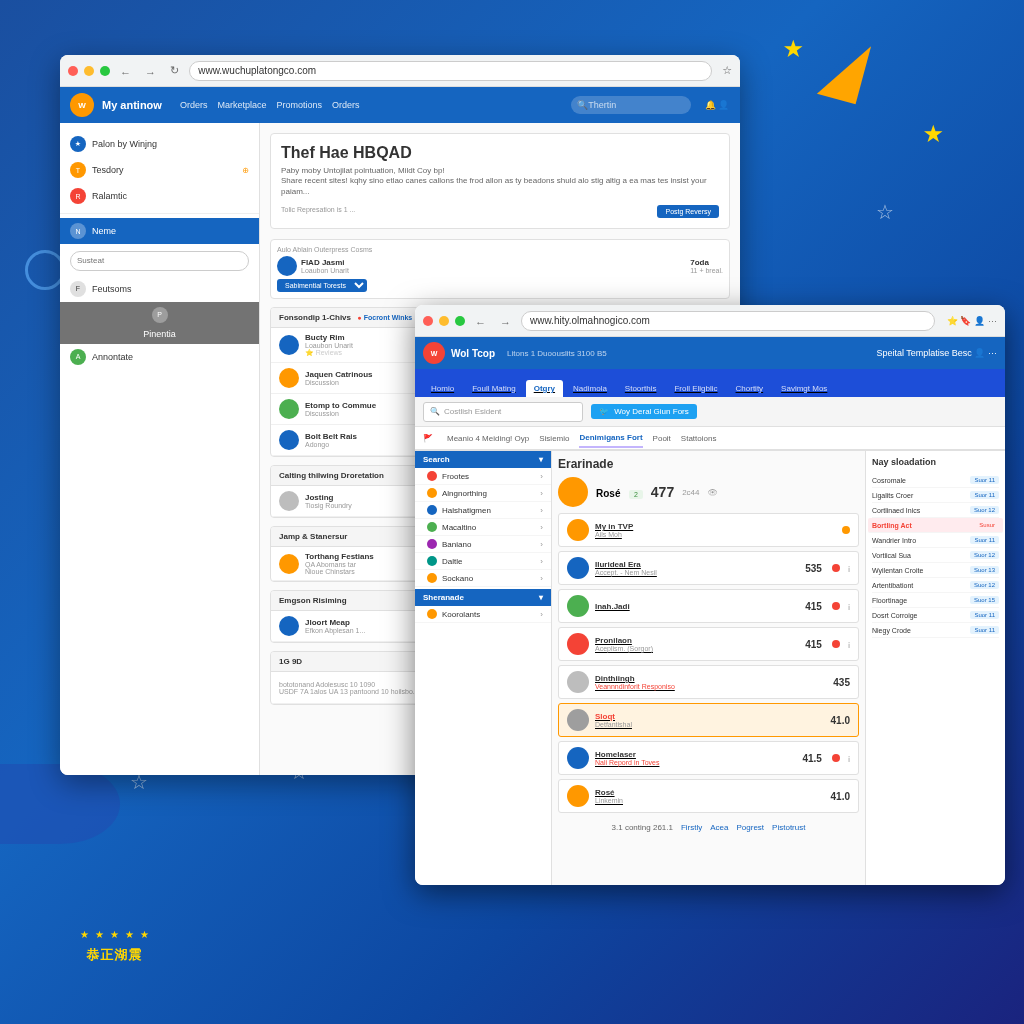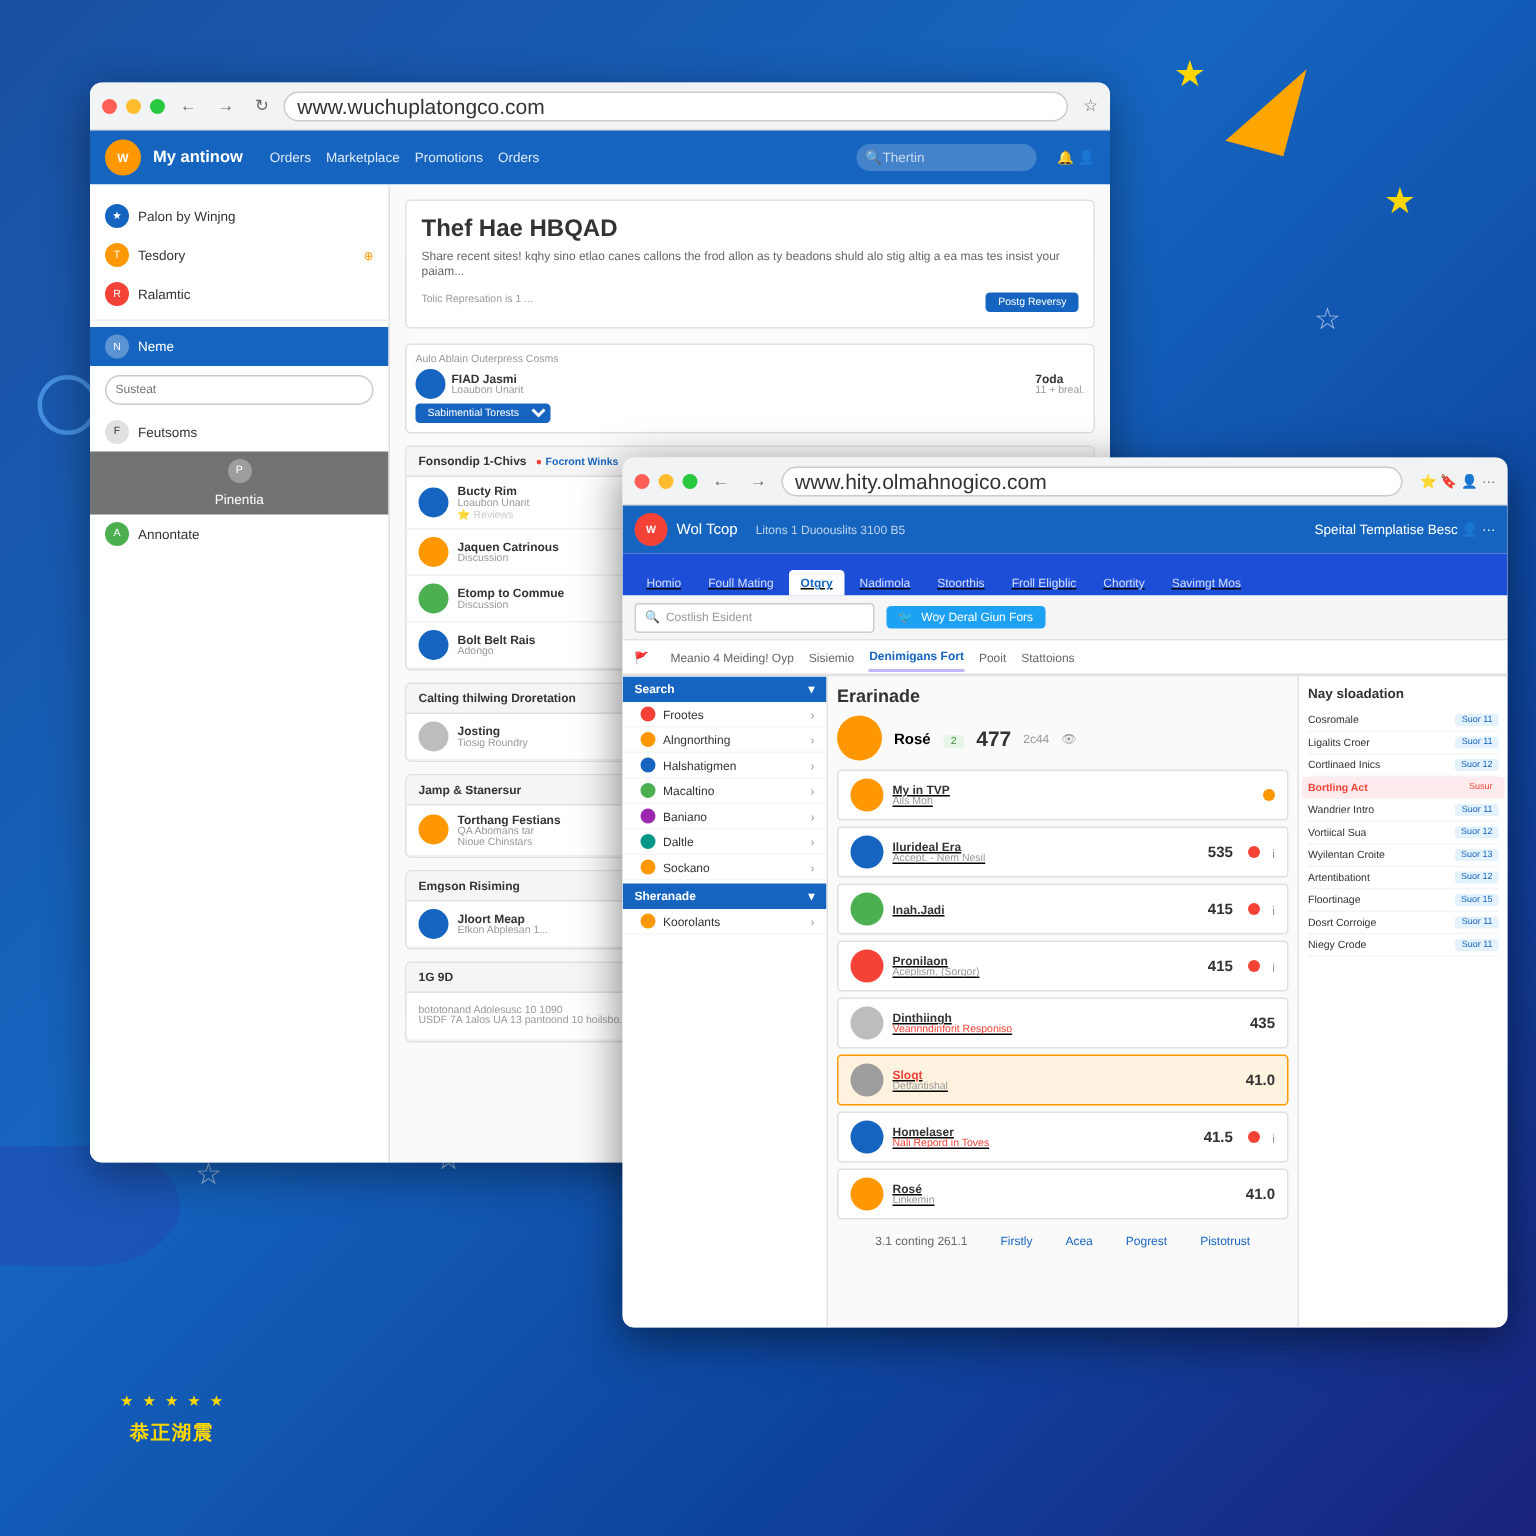--- a/index.html
+++ b/index.html
@@ -101,21 +101,21 @@
       color: #666;
       cursor: pointer;
       padding: 2px 4px;
     }
     .browser-url {
       flex: 1;
       height: 20px;
       background: #fff;
       border: 1px solid #ccc;
       border-radius: 10px;
-      font-size: 14px;
+      font-size: 10px;
       color: #333;
       padding: 0 8px;
       display: flex;
       align-items: center;
     }
 
     
     .back-nav {
       height: 36px;
       background: #1565c0;
@@ -305,21 +305,21 @@
     .front-nav-logo {
       width: 22px; height: 22px;
       background: #f44336;
       border-radius: 50%;
       display: flex; align-items: center; justify-content: center;
       font-size: 7px; color: white; font-weight: bold;
     }
     .front-nav-title {
       color: white;
       font-size: 10px;
-      font-weight: normal;
+      font-weight: bold;
     }
 
     .front-tabs {
       height: 28px;
       background: #1d4ed8;
       display: flex;
       align-items: flex-end;
       padding: 0 8px;
       gap: 2px;
       text-decoration: underline;
@@ -515,21 +515,21 @@
     }
     .middle-list-indicator.red { background: #f44336; }
     .middle-list-indicator.orange { background: #ff9800; }
     .highlighted-row {
       background: #fff3e0;
       border-color: #ff9800;
     }
     .pagination-row {
       display: flex;
       justify-content: center;
-      gap: 22px;
+      gap: 8px;
       padding: 6px;
       font-size: 8px;
       color: #666;
     }
 
     .front-right-panel {
       width: 140px;
       border-left: 1px solid #e0e0e0;
       background: white;
       padding: 6px;
@@ -661,20 +661,21 @@
       </div>
       <div class="sidebar-item-row">
         <div class="sidebar-icon green">A</div>
         <span>Annontate</span>
       </div>
     </div>
 
     <div class="back-main">
       <div class="back-header-section">
         <div class="back-header-title">Thef Hae HBQAD</div>
+        <div class="back-header-sub">Paby moby Untojilat polntuation, Mildt Coy bp!</div>
         <div class="back-header-sub">Share recent sites! kqhy sino etlao canes callons the frod allon as ty beadons shuld alo stig altig a ea mas tes insist your paiam...</div>
         <div style="display:flex;justify-content:space-between;align-items:center;margin-top:4px;">
           <span style="font-size:7px;color:#999;">Tolic Represation is 1 ...</span>
           <div class="back-header-btn">Postg Reversy</div>
         </div>
       </div>
 
       <div class="back-stats-row">
         <div class="stat-box">
           <div class="label">Aulo Ablain Outerpress Cosms</div>

